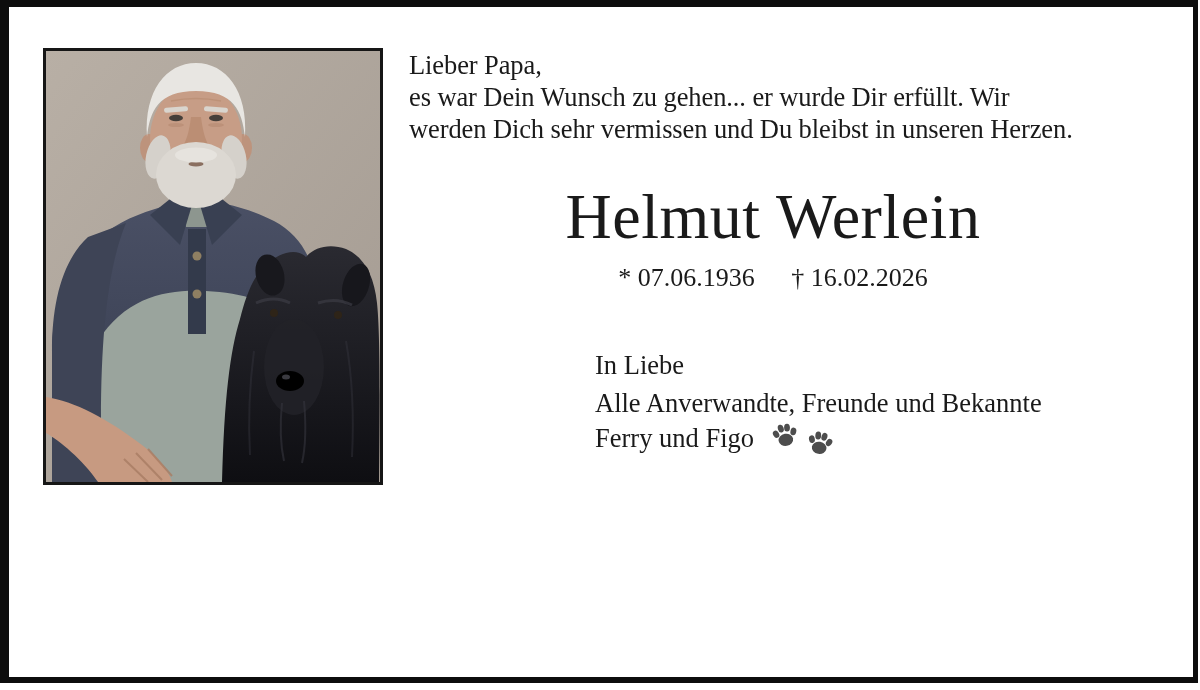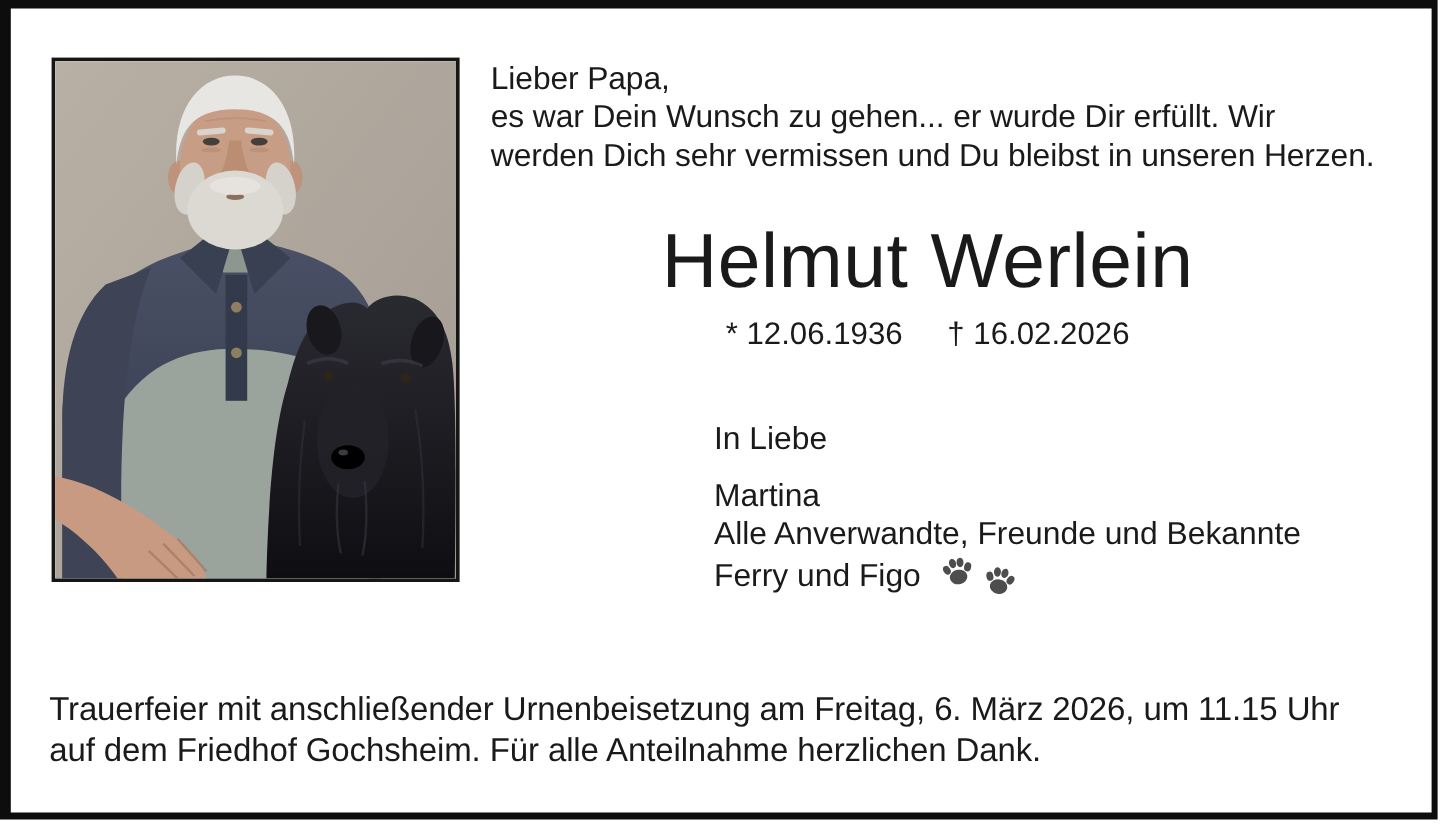--- a/index.html
+++ b/index.html
@@ -5,21 +5,21 @@
   html, body {
     margin: 0;
     padding: 0;
     background: #ffffff;
   }
   .page {
     position: relative;
     width: 1200px;
     height: 690px;
     background: #ffffff;
-    font-family: Liberation Sans, sans-serif;
+    font-family: Liberation Serif, serif;
     color: #1a1a1a;
     overflow: hidden;
   }
   
   .frame {
     position: absolute;
     left: 0; top: 0; right: 2px; bottom: 7px;
     border-top: 7px solid #0d0d0d;
     border-left: 9px solid #0d0d0d;
     border-right: 5px solid #0d0d0d;
@@ -62,21 +62,21 @@
   }
   .dates-row .death { margin-left: 30px; }
 
   .closing {
     position: absolute;
     left: 595px; top: 350px;
     font-size: 26.5px;
     line-height: 31px;
     white-space: nowrap;
   }
-  .closing .salutation { margin-bottom: 17px; }
+  .closing .salutation { margin-bottom: 7px; }
 
   .paw {
     display: inline-block;
     width: 30px; height: 28px;
     position: relative;
     vertical-align: baseline;
   }
   .paw-1 { margin-left: 16px; top: 2px; transform: rotate(-10deg); }
   .paw-2 { margin-left: 5px;  top: 10px; transform: rotate(10deg); }
 
@@ -179,27 +179,26 @@
 
   <div class="dedication">
     <div>Lieber Papa,</div>
     <div>es war Dein Wunsch zu gehen... er wurde Dir erfüllt. Wir</div>
     <div>werden Dich sehr vermissen und Du bleibst in unseren Herzen.</div>
   </div>
 
   <div class="name-row">Helmut Werlein</div>
 
   <div class="dates-row">
-    <span class="birth">* 12.06.1936</span>
+    <span class="birth">* 07.06.1936</span>
     <span class="death">† 16.02.2026</span>
   </div>
 
   <div class="closing">
     <div class="salutation">In Liebe</div>
-    <div>Martina</div>
     <div>Alle Anverwandte, Freunde und Bekannte</div>
     <div>
       <span>Ferry und Figo</span><svg class="paw paw-1" viewBox="0 0 24 24">
           <g fill="#4d4d4d">
             <ellipse cx="12" cy="16.2" rx="6.3" ry="5.2"></ellipse>
             <ellipse cx="4.6" cy="10" rx="2.5" ry="3.3" transform="rotate(-22 4.6 10)"></ellipse>
             <ellipse cx="9.4" cy="6" rx="2.5" ry="3.4" transform="rotate(-7 9.4 6)"></ellipse>
             <ellipse cx="14.8" cy="6.1" rx="2.5" ry="3.4" transform="rotate(8 14.8 6.1)"></ellipse>
             <ellipse cx="19.6" cy="10.2" rx="2.5" ry="3.3" transform="rotate(23 19.6 10.2)"></ellipse>
           </g>
@@ -208,18 +207,14 @@
             <ellipse cx="12" cy="16.2" rx="6.3" ry="5.2"></ellipse>
             <ellipse cx="4.6" cy="10" rx="2.5" ry="3.3" transform="rotate(-22 4.6 10)"></ellipse>
             <ellipse cx="9.4" cy="6" rx="2.5" ry="3.4" transform="rotate(-7 9.4 6)"></ellipse>
             <ellipse cx="14.8" cy="6.1" rx="2.5" ry="3.4" transform="rotate(8 14.8 6.1)"></ellipse>
             <ellipse cx="19.6" cy="10.2" rx="2.5" ry="3.3" transform="rotate(23 19.6 10.2)"></ellipse>
           </g>
         </svg>
     </div>
   </div>
 
-  <div class="footer">
-    <div>Trauerfeier mit anschließender Urnenbeisetzung am Freitag, 6. März 2026, um 11.15 Uhr</div>
-    <div>auf dem Friedhof Gochsheim. Für alle Anteilnahme herzlichen Dank.</div>
-  </div>
 
 </div>
 
 </body></html>

